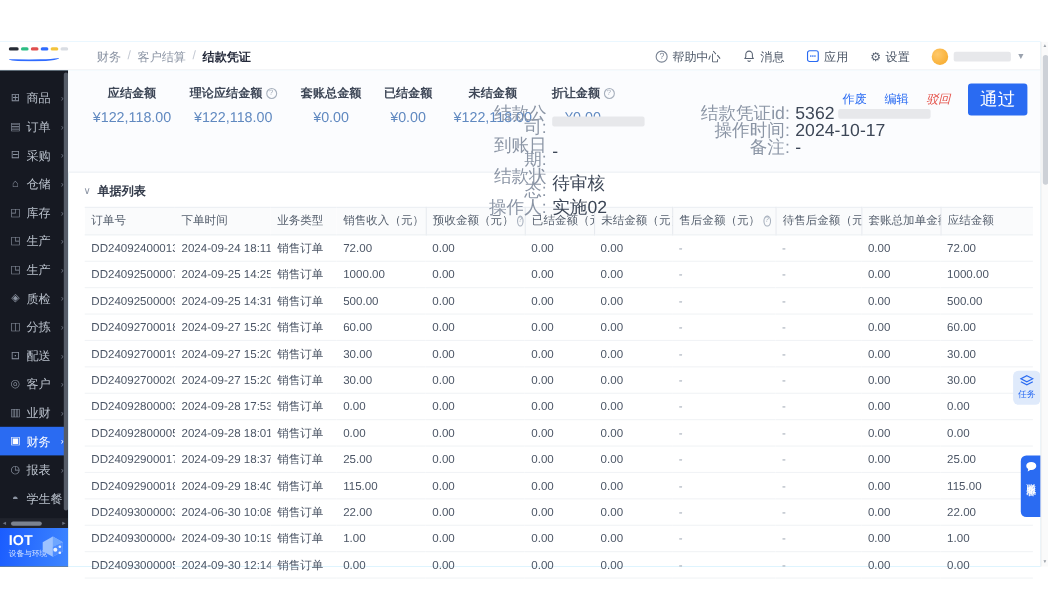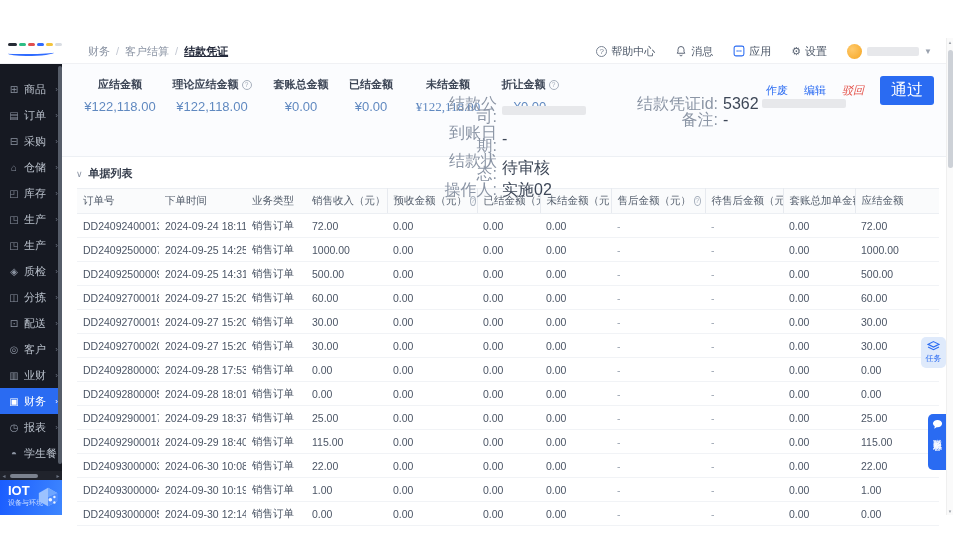--- a/index.html
+++ b/index.html
@@ -13,21 +13,21 @@
   .app { position:absolute; top:38px; left:0; width:946px; height:477px; background:#7dd3fc; }
 
   
   .topbar { position:absolute; top:0; left:0; right:0; height:26px; background:#fff; border-bottom:1px solid #f0f1f4; }
   .logo { position:absolute; left:8px; top:3px; width:62px; height:20px; }
   .logo .bars { display:flex; gap:2px; margin-top:2px; }
   .logo .bars i { display:block; height:3px; border-radius:2px; }
   .logo .swoosh { margin-top:4px; width:46px; height:6px; border-bottom:2px solid #2f6bff; border-radius:0 0 60% 40%; }
   .breadcrumb { position:absolute; left:88px; top:0; height:26px; display:flex; align-items:center; gap:6px; font-size:11px; color:#8a93a3; }
   .bc-item { cursor:default; }
-  .bc-item.current { color:#23293a; font-weight:bold;text-decoration:underline; }
+  .bc-item.current { color:#23293a; font-weight:bold; }
   .bc-sep { color:#c3c8d2; }
   .topbar-right { position:absolute; right:14px; top:0; height:26px; display:flex; align-items:center; gap:20px; font-size:11px; color:#4e5969; }
   .top-item { display:flex; align-items:center; gap:4px; cursor:pointer; }
   .qcircle { width:11px; height:11px; border:1px solid #7a8494; border-radius:50%; font-size:8px; line-height:9px; text-align:center; color:#7a8494; display:inline-block; }
   .top-item svg { display:block; }
   .gear-glyph { font-size:11px; color:#5a6474; }
   .user { display:flex; align-items:center; gap:5px; cursor:pointer; }
   .avatar { width:15px; height:15px; border-radius:50%; background:radial-gradient(circle at 35% 35%, #ffc96b, #f5a623); }
   .redact { display:inline-block; background:#e7e8eb; border-radius:2px; height:9px; }
   .user .redact { width:52px; }
@@ -271,21 +271,21 @@
               <span>套账总金额</span>
             </div>
             <div class="stat-value">¥0.00</div>
           </div>
           <div class="stat" style="width: 62px;">
             <div class="stat-label">
               <span>已结金额</span>
             </div>
             <div class="stat-value">¥0.00</div>
           </div>
-          <div class="stat" style="width: 92px; font-family: Liberation Serif, serif;">
+          <div class="stat" style="width: 92px;">
             <div class="stat-label">
               <span>未结金额</span>
             </div>
             <div class="stat-value">¥122,118.00</div>
           </div>
           <div class="stat" style="width: 72px;">
             <div class="stat-label">
               <span>折让金额</span>
               <span class="info-dot">?</span>
             </div>
@@ -318,20 +318,26 @@
                 <span>实施02</span>
               </span>
             </div>
           </div>
         <div class="info-col col-r" id="info-right">
             <div class="info-row">
               <span class="info-label">结款凭证id:</span>
               <span class="info-value">
                 <span>5362</span>
                 <span class="redact"></span>
+              </span>
+            </div>
+            <div class="info-row">
+              <span class="info-label">操作时间:</span>
+              <span class="info-value">
+                <span>2024-10-17</span>
               </span>
             </div>
             <div class="info-row">
               <span class="info-label">备注:</span>
               <span class="info-value">
                 <span>-</span>
               </span>
             </div>
           </div>
       </div>

